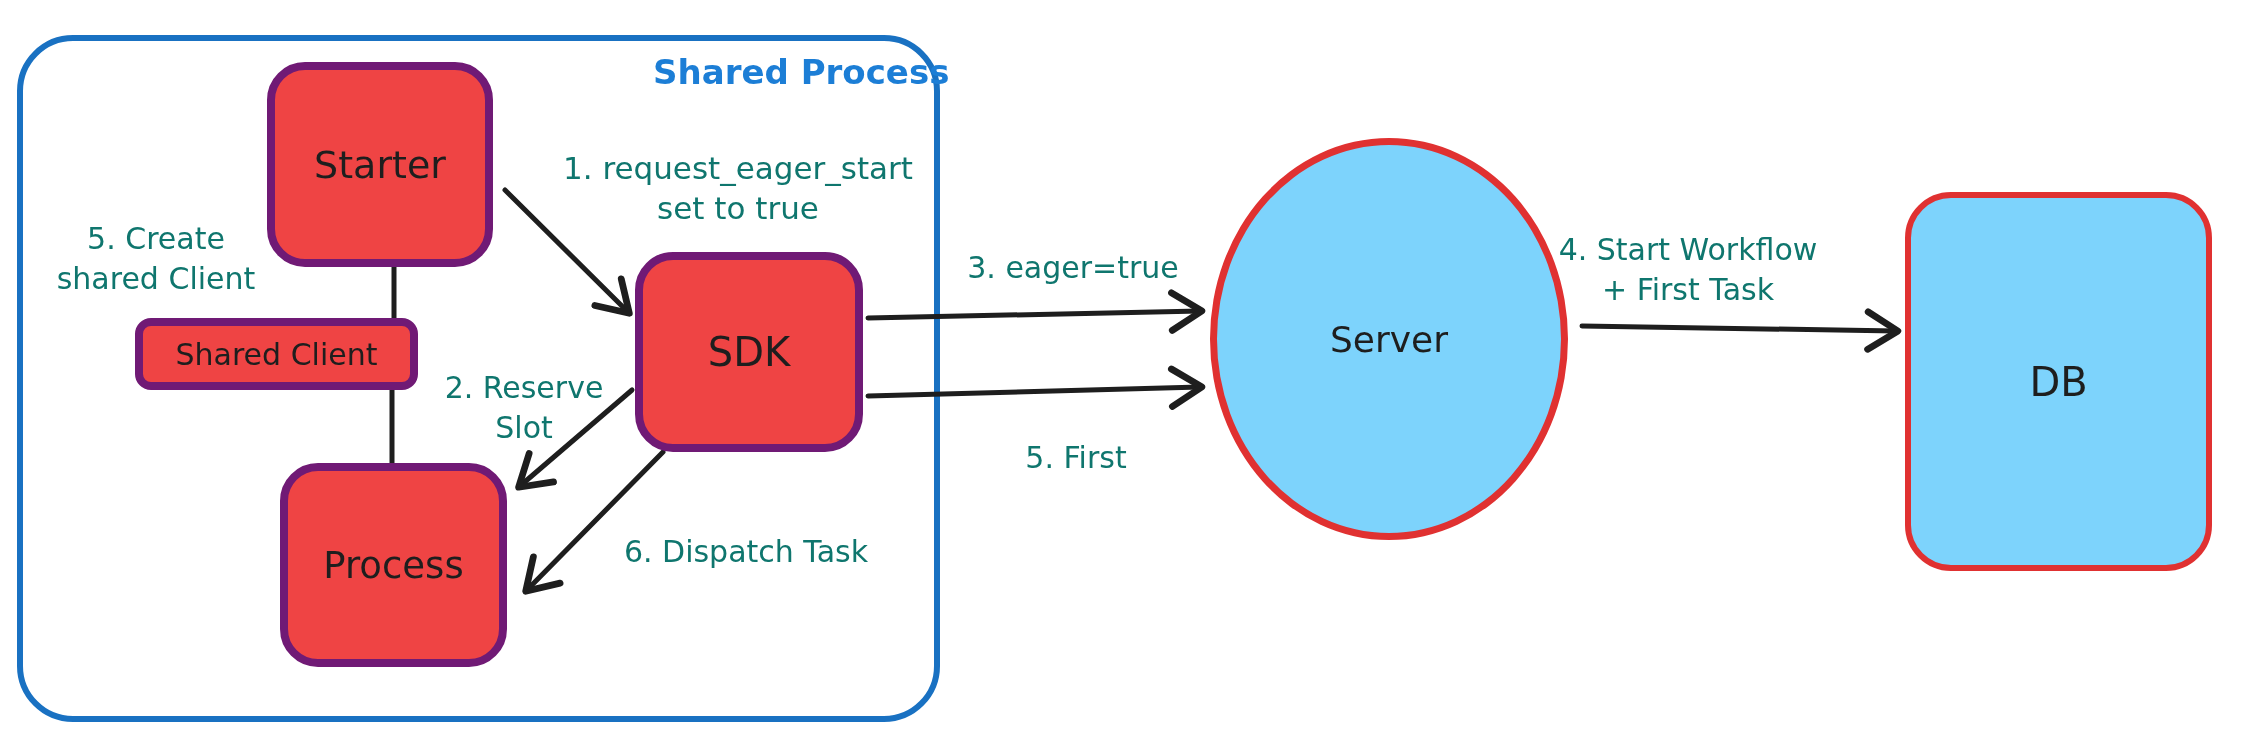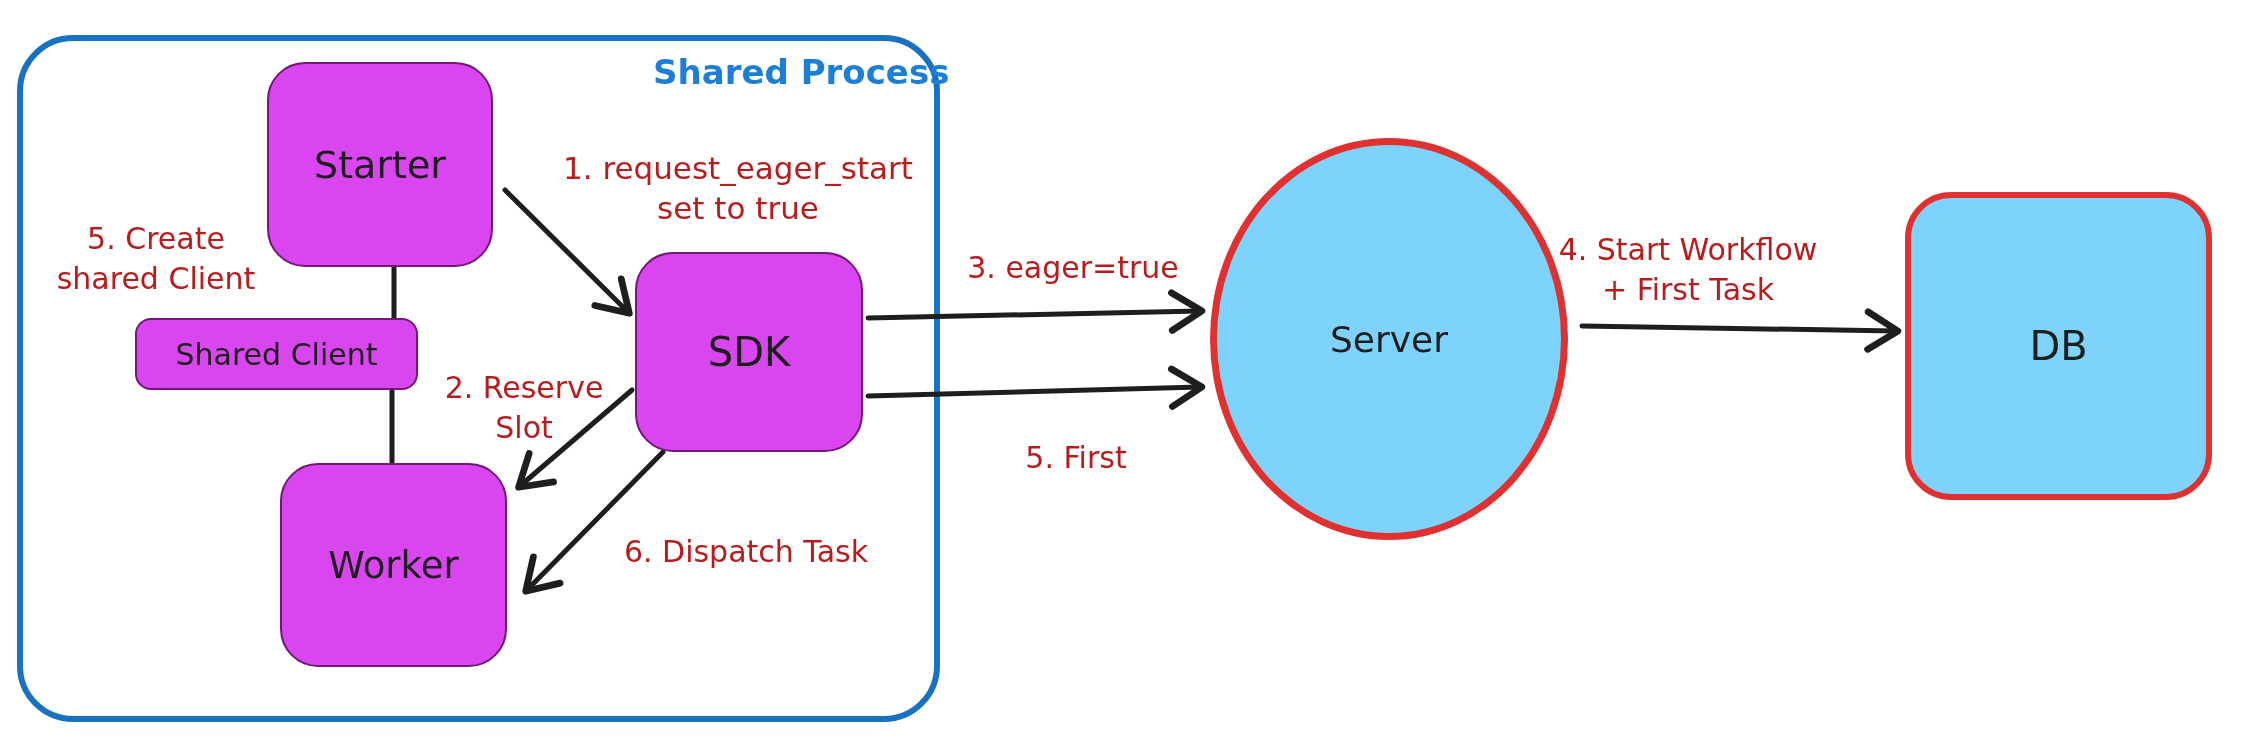--- a/index.html
+++ b/index.html
@@ -5,40 +5,40 @@
   html,body{margin:0;padding:0;background:#ffffff;}
   .canvas{
     position:relative;width:2248px;height:754px;background:#ffffff;overflow:hidden;
     font-family:"DejaVu Sans","Liberation Sans",sans-serif;color:#1e1e1e;
   }
   .wires{position:absolute;left:0;top:0;width:2248px;height:754px;pointer-events:none;}
   .node{
     position:absolute;display:flex;align-items:center;justify-content:center;
     box-sizing:border-box;text-align:center;
   }
-  .blue-node{background:#d946ef;border:2px solid #701a75;}
+  .blue-node{background:#ef4444;border:8px solid #701a75;}
   .red-node{background:#7dd3fc;border:6px solid #e03131;}
   .group-box{
     position:absolute;left:17px;top:35px;width:923px;height:687px;
     border:6px solid #1971c2;border-radius:56px;box-sizing:border-box;background:transparent;
   }
   .group-title{
     position:absolute;left:653px;top:52px;width:250px;
     font-size:34px;font-weight:600;color:#1c7ed6;text-align:center;white-space:nowrap;
   }
   .label{
     position:absolute;transform:translate(-50%,-50%);
-    text-align:center;white-space:nowrap;font-size:30px;line-height:40px;color:#b91c1c;
+    text-align:center;white-space:nowrap;font-size:30px;line-height:40px;color:#0f766e;
   }
   .node-starter{left:267px;top:62px;width:226px;height:205px;border-radius:38px;font-size:38px;}
   .node-shared-client{left:135px;top:318px;width:283px;height:72px;border-radius:16px;font-size:30px;}
   .node-worker{left:280px;top:463px;width:227px;height:204px;border-radius:38px;font-size:37px;}
   .node-sdk{left:635px;top:252px;width:228px;height:200px;border-radius:38px;font-size:40px;}
   .node-server{left:1210px;top:138px;width:358px;height:402px;border-radius:50%;border-width:7px;font-size:36px;}
-  .node-db{left:1905px;top:192px;width:307px;height:308px;border-radius:46px;font-size:40px;}
+  .node-db{left:1905px;top:192px;width:307px;height:379px;border-radius:46px;font-size:40px;}
 </style>
 </head>
 <body>
 
 <div class="canvas">
 
   <div class="group-box"></div>
   <div class="group-title">Shared Process</div>
 
   <svg class="wires" viewBox="0 0 2248 754" xmlns="http://www.w3.org/2000/svg">
@@ -63,21 +63,21 @@
 
   <div class="node blue-node node-starter">
     <span>Starter</span>
   </div>
 
   <div class="node blue-node node-shared-client">
     <span>Shared Client</span>
   </div>
 
   <div class="node blue-node node-worker">
-    <span>Worker</span>
+    <span>Process</span>
   </div>
 
   <div class="node blue-node node-sdk">
     <span>SDK</span>
   </div>
 
   <div class="node red-node node-server">
     <span>Server</span>
   </div>
 

